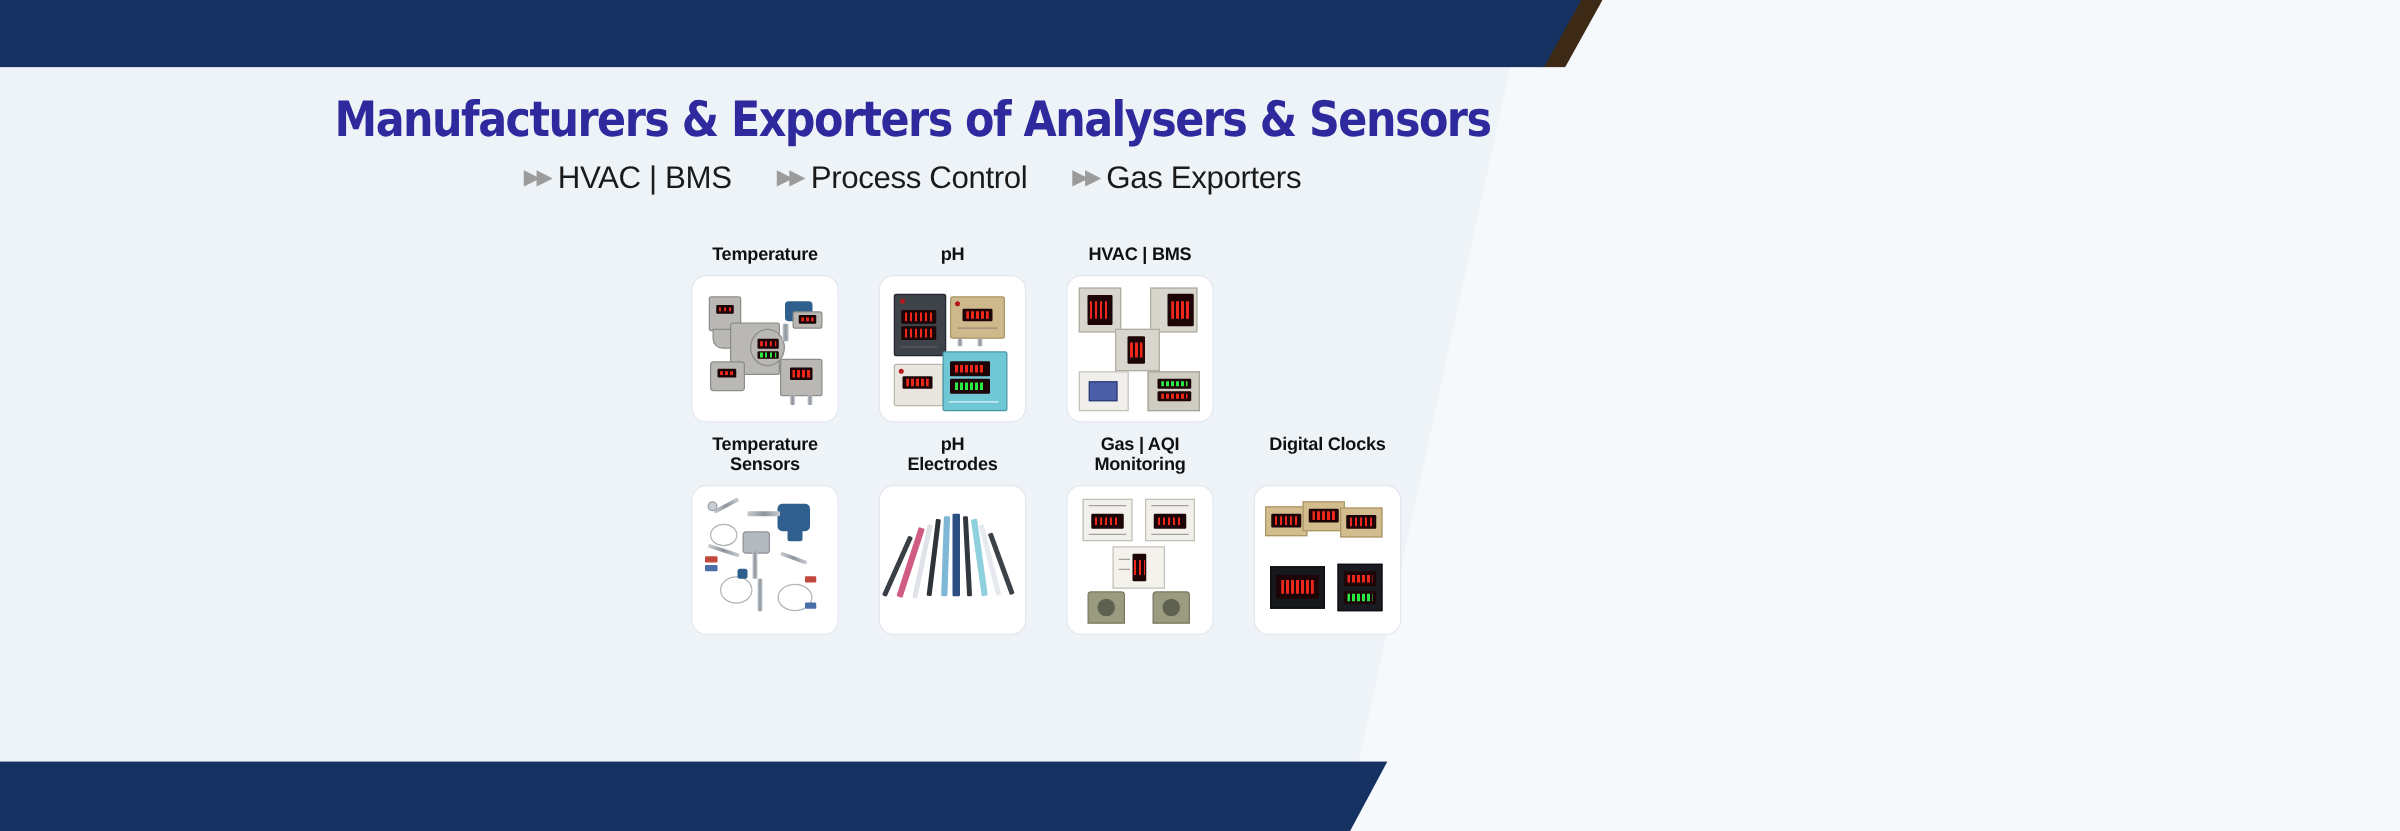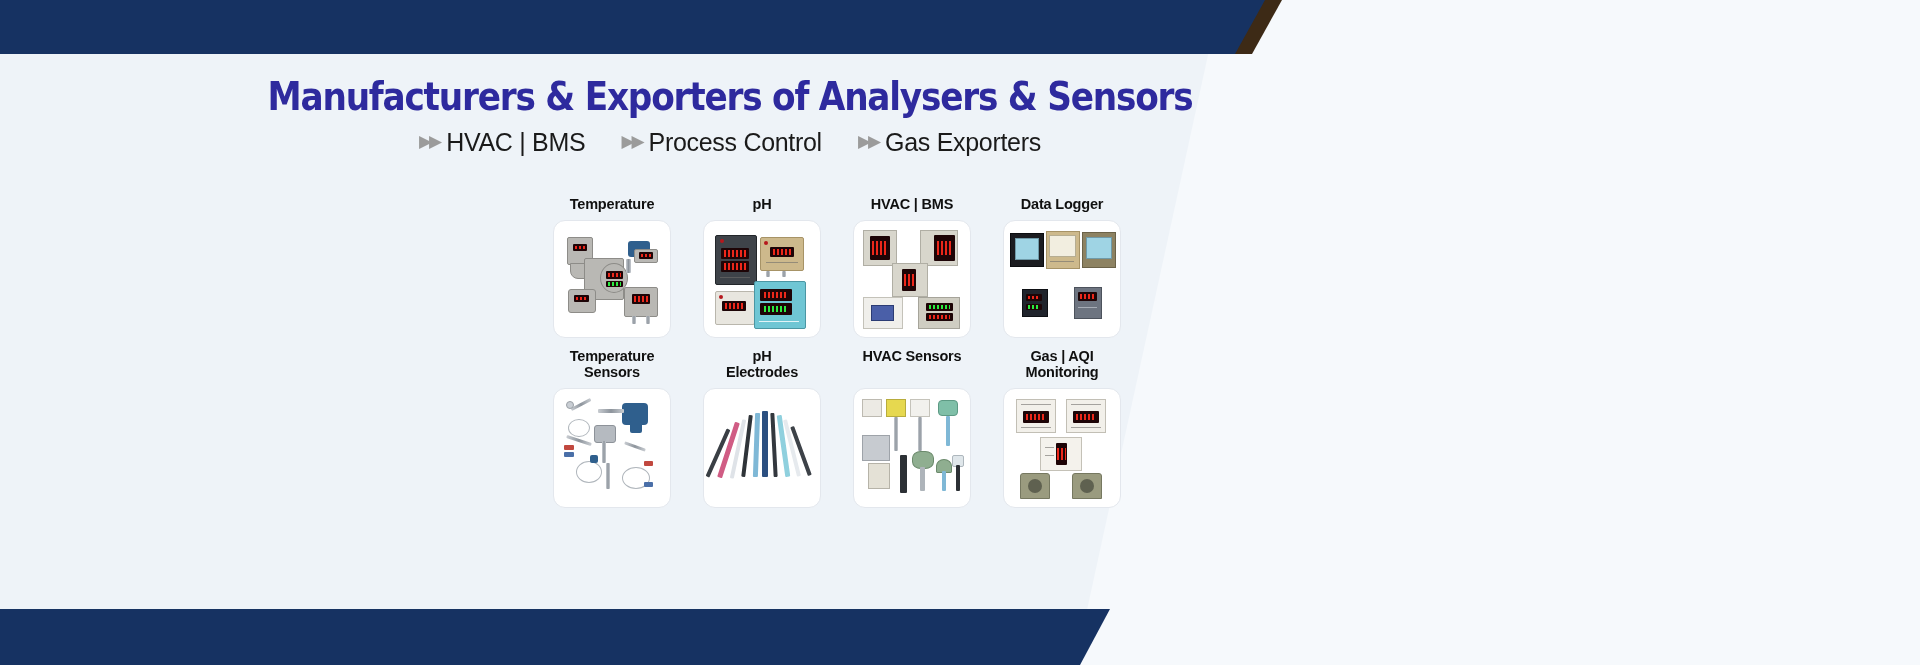--- a/index.html
+++ b/index.html
@@ -305,40 +305,20 @@
           <div class="dev" style="left:9px;top:76px;width:40px;height:32px;background:#f0efeb;border:1px solid #c4c2b9;"></div>
           <div class="screen-lcd" style="left:17px;top:84px;width:23px;height:16px;background:#4a5fa8;border-color:#2c3c74;"></div>
           <div class="dev" style="left:64px;top:76px;width:42px;height:32px;background:#cfcdc2;border:1px solid #a6a49a;"></div>
           <div class="screen-red screen-green" style="left:72px;top:82px;width:27px;height:8px;"></div>
           <div class="screen-red" style="left:72px;top:92px;width:27px;height:8px;"></div>
         </div>
       </div>
     </div>
 
 
-    <div class="cell">
-      <div class="cell-label">Data Logger</div>
-      <div class="card">
-        <div class="card-inner">
-          <div class="dev" style="left:6px;top:12px;width:34px;height:34px;background:#1b1c20;border:1px solid #0c0d10;"></div>
-          <div class="screen-lcd" style="left:11px;top:17px;width:24px;height:22px;"></div>
-          <div class="dev" style="left:42px;top:10px;width:34px;height:38px;background:#cdb98c;border:1px solid #a79366;"></div>
-          <div class="screen-lcd" style="left:45px;top:14px;width:27px;height:22px;background:#f2eee0;border-color:#b6ad92;"></div>
-          <div class="txt-line" style="left:46px;top:40px;width:24px;"></div>
-          <div class="dev" style="left:78px;top:11px;width:34px;height:36px;background:#8d8262;border:1px solid #6b6248;"></div>
-          <div class="screen-lcd" style="left:82px;top:16px;width:26px;height:22px;"></div>
-          <div class="dev" style="left:18px;top:68px;width:26px;height:28px;background:#20242c;border:1px solid #0e1014;"></div>
-          <div class="screen-red" style="left:22px;top:73px;width:16px;height:7px;"></div>
-          <div class="screen-red screen-green" style="left:22px;top:83px;width:16px;height:6px;"></div>
-          <div class="dev" style="left:70px;top:66px;width:28px;height:32px;background:#6d7480;border:1px solid #4c525c;"></div>
-          <div class="screen-red" style="left:74px;top:71px;width:19px;height:9px;"></div>
-          <div class="txt-line" style="left:74px;top:86px;width:19px;background:#cfd4da;"></div>
-        </div>
-      </div>
-    </div>
   </div>
 
   <div class="grid-row row2">
 
     <div class="cell">
       <div class="cell-label">Temperature
 Sensors</div>
       <div class="card">
         <div class="card-inner">
           <div class="probe" style="left:16px;top:14px;width:22px;height:3px;transform:rotate(-28deg);"></div>
@@ -376,43 +356,20 @@
           <div class="probe" style="left:58px;top:22px;width:6px;height:66px;background:#2b4f80;"></div>
           <div class="probe" style="left:68px;top:24px;width:4px;height:64px;transform:rotate(-3deg);background:#33383e;"></div>
           <div class="probe" style="left:77px;top:26px;width:5px;height:62px;transform:rotate(-8deg);background:#8fd0de;"></div>
           <div class="probe" style="left:86px;top:30px;width:4px;height:58px;transform:rotate(-14deg);background:#e6eaee;"></div>
           <div class="probe" style="left:95px;top:36px;width:4px;height:52px;transform:rotate(-20deg);background:#3d4248;"></div>
         </div>
       </div>
     </div>
 
 
-    <div class="cell">
-      <div class="cell-label">HVAC Sensors</div>
-      <div class="card">
-        <div class="card-inner">
-          <div class="dev" style="left:8px;top:10px;width:20px;height:18px;background:#eceae4;border:1px solid #bdbab1;"></div>
-          <div class="dev" style="left:32px;top:10px;width:20px;height:18px;background:#e6d84f;border:1px solid #b8ac3d;"></div>
-          <div class="dev" style="left:56px;top:10px;width:20px;height:18px;background:#f2f1ed;border:1px solid #c5c3ba;"></div>
-          <div class="dev" style="left:84px;top:11px;width:20px;height:16px;background:#7fbfa8;border:1px solid #5d9a84;border-radius:4px;"></div>
-          <div class="probe" style="left:40px;top:28px;width:4px;height:34px;"></div>
-          <div class="probe" style="left:64px;top:28px;width:4px;height:34px;"></div>
-          <div class="probe" style="left:92px;top:27px;width:4px;height:30px;background:#7fb8d6;"></div>
-          <div class="dev" style="left:8px;top:46px;width:28px;height:26px;background:#c7cbd0;border:1px solid #9ea3a9;"></div>
-          <div class="dev" style="left:14px;top:74px;width:22px;height:26px;background:#e4e1d6;border:1px solid #b6b3a8;"></div>
-          <div class="probe" style="left:46px;top:66px;width:7px;height:38px;background:#2c3035;"></div>
-          <div class="dev" style="left:58px;top:62px;width:22px;height:18px;background:#8fae90;border:1px solid #6b8a6c;border-radius:40%;"></div>
-          <div class="probe" style="left:66px;top:78px;width:5px;height:24px;background:#aeb4ba;"></div>
-          <div class="dev" style="left:82px;top:70px;width:16px;height:14px;background:#8fae90;border:1px solid #6b8a6c;border-radius:50% 50% 10% 10%;"></div>
-          <div class="probe" style="left:88px;top:82px;width:4px;height:20px;background:#7fb8d6;"></div>
-          <div class="dev" style="left:98px;top:66px;width:12px;height:12px;background:#dfe6ea;border:1px solid #aeb7bd;border-radius:2px;"></div>
-          <div class="probe" style="left:102px;top:76px;width:4px;height:26px;background:#2c3035;"></div>
-        </div>
-      </div>
-    </div>
 
     <div class="cell">
       <div class="cell-label">Gas | AQI
 Monitoring</div>
       <div class="card">
         <div class="card-inner">
           <div class="dev" style="left:12px;top:10px;width:40px;height:34px;background:#f2f0ea;border:1px solid #c2bfb5;"></div>
           <div class="txt-line" style="left:17px;top:15px;width:30px;"></div>
           <div class="screen-red" style="left:19px;top:22px;width:26px;height:12px;"></div>
           <div class="txt-line" style="left:17px;top:38px;width:30px;"></div>
@@ -425,14 +382,32 @@
           <div class="txt-line" style="left:41px;top:58px;width:9px;"></div>
           <div class="txt-line" style="left:41px;top:66px;width:9px;"></div>
           <div class="dev" style="left:16px;top:84px;width:30px;height:26px;background:#9a9b7f;border:1px solid #767860;border-radius:3px 3px 0 0;"></div>
           <div class="dev" style="left:24px;top:90px;width:14px;height:14px;background:#5f6150;border-radius:50%;"></div>
           <div class="dev" style="left:68px;top:84px;width:30px;height:26px;background:#9a9b7f;border:1px solid #767860;border-radius:3px 3px 0 0;"></div>
           <div class="dev" style="left:76px;top:90px;width:14px;height:14px;background:#5f6150;border-radius:50%;"></div>
         </div>
       </div>
     </div>
 
+    <div class="cell">
+      <div class="cell-label">Digital Clocks</div>
+      <div class="card">
+        <div class="card-inner">
+          <div class="dev" style="left:8px;top:16px;width:34px;height:24px;background:#d3bc8e;border:1px solid #ab9668;"></div>
+          <div class="screen-red" style="left:13px;top:22px;width:24px;height:11px;"></div>
+          <div class="dev" style="left:38px;top:12px;width:34px;height:24px;background:#d3bc8e;border:1px solid #ab9668;"></div>
+          <div class="screen-red" style="left:43px;top:18px;width:24px;height:11px;"></div>
+          <div class="dev" style="left:68px;top:17px;width:34px;height:24px;background:#d3bc8e;border:1px solid #ab9668;"></div>
+          <div class="screen-red" style="left:73px;top:23px;width:24px;height:11px;"></div>
+          <div class="dev" style="left:12px;top:64px;width:44px;height:34px;background:#17181c;border:1px solid #0a0b0d;"></div>
+          <div class="screen-red" style="left:17px;top:71px;width:34px;height:19px;"></div>
+          <div class="dev" style="left:66px;top:62px;width:36px;height:38px;background:#1a1b20;border:1px solid #0c0d10;"></div>
+          <div class="screen-red" style="left:71px;top:68px;width:26px;height:12px;"></div>
+          <div class="screen-red screen-green" style="left:71px;top:84px;width:26px;height:10px;"></div>
+        </div>
+      </div>
+    </div>
   </div>
 </div>
 
 </body></html>

